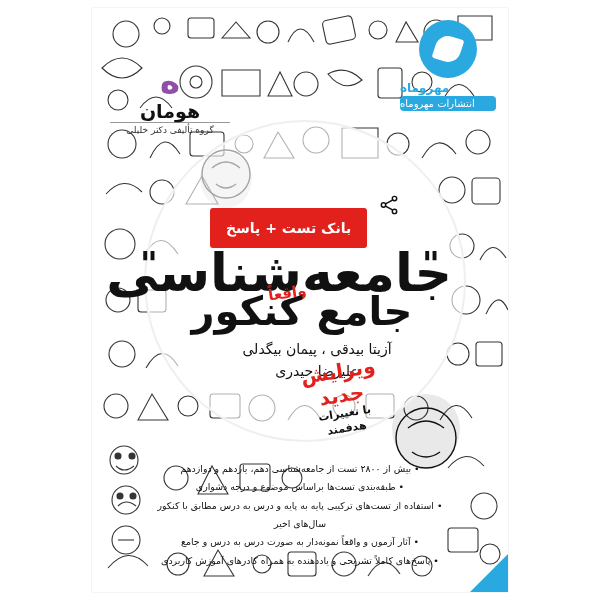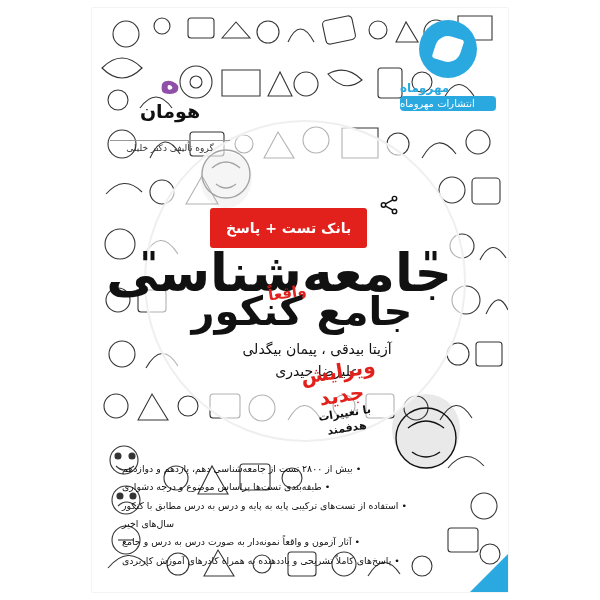--- a/index.html
+++ b/index.html
@@ -111,21 +111,21 @@
     color: #8f4fa8;
     font-weight: bold;
   }
   .logo-homan .title {
     margin-top: 2px;
     font-size: 19px;
     font-weight: bold;
     color: #111;
   }
   .logo-homan .sub {
-    margin-top: 18px;
+    margin-top: 0;
     font-size: 9px;
     color: #333;
     border-top: 1px solid #999;
     padding-top: 2px;
   }
 
   
   .bank-pill {
     position: absolute;
     left: 118px;
@@ -218,21 +218,21 @@
   .burst .l2 { position:absolute; left:0; right:0; top:40px; font-size: 20px; }
   .burst .l3 { position:absolute; left:0; right:0; top:64px; font-size: 11px; color:#111; font-weight:bold;}
   .burst .l4 { position:absolute; left:0; right:0; top:79px; font-size: 11px; color:#111; font-weight:bold;}
 
   
   .bullets {
     position: absolute;
     left: 30px;
     top: 452px;
     width: 356px;
-    text-align: left;
+    text-align: center;
     font-size: 9.4px;
     color: #111;
     line-height: 1.95;
     direction: rtl;
   }
   .bullets div { white-space: nowrap; }
 
   .corner-blue {
     position: absolute;
     right: 0;

